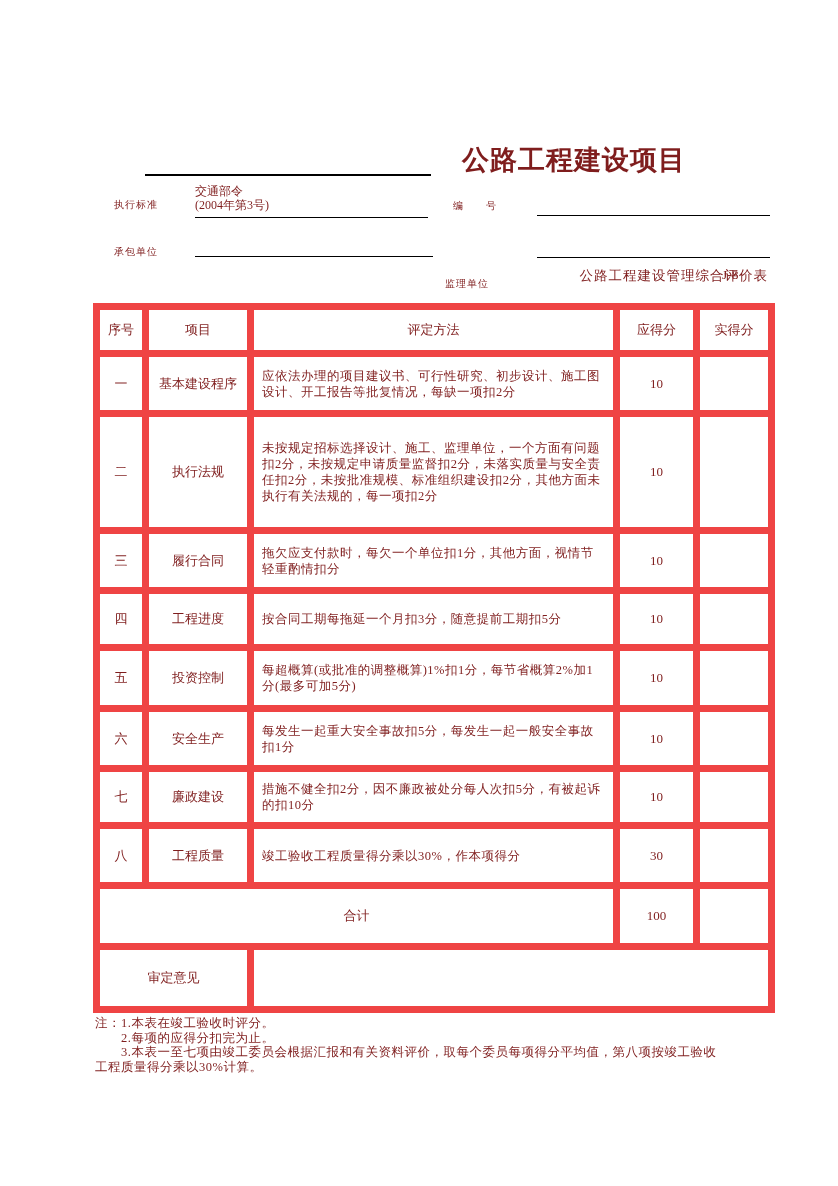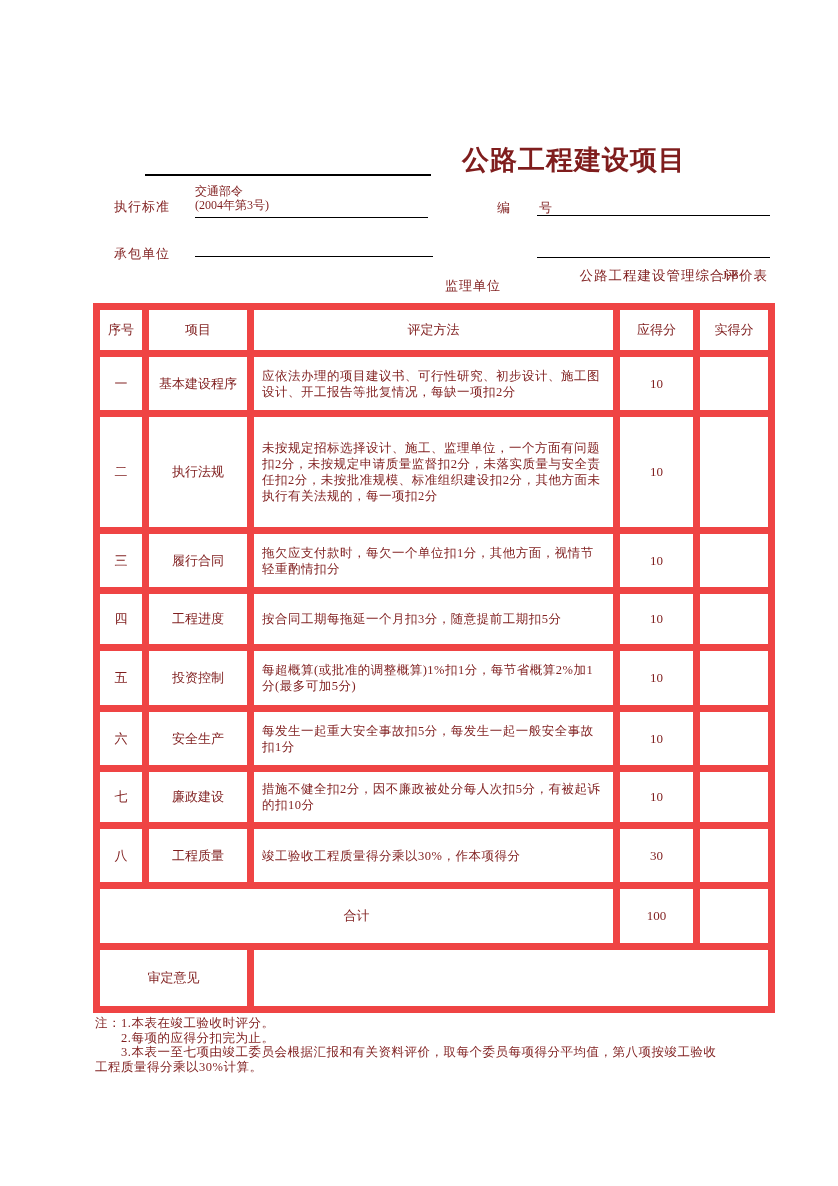--- a/index.html
+++ b/index.html
@@ -16,24 +16,24 @@
     position:absolute; left:462px; top:142px;
     font-size:27px; font-weight:bold;
     font-family:"Liberation Sans", sans-serif;
     letter-spacing:1px; white-space:nowrap;
   }
   .title-underline {
     position:absolute; left:145px; top:174px; width:286px; height:0;
     border-top:2px solid #000;
   }
   .fld-label {
-    position:absolute; font-size:13px; white-space:pre; letter-spacing:1px;
+    position:absolute; font-size:10px; white-space:pre; letter-spacing:1px;
   }
   .lbl-exec { left:114px; top:198px; }
-  .lbl-serial { left:453px; top:199px;margin-left:44px; }
+  .lbl-serial { left:453px; top:199px; }
   .lbl-contractor { left:114px; top:245px; }
   .lbl-supervisor { left:445px; top:241px;margin-top:36px; }
   .fld-line {
     position:absolute; border-bottom:1px solid #000;
     text-align:left; font-size:12px; line-height:14px;
   }
   .f-exec { left:195px; top:183px; width:233px; height:33px; padding-top:1px; }
   .f-serial { left:537px; top:185px; width:233px; height:30px; }
   .f-contractor { left:195px; top:226px; width:238px; height:30px; }
   .f-supervisor { left:537px; top:227px; width:233px; height:30px; }

